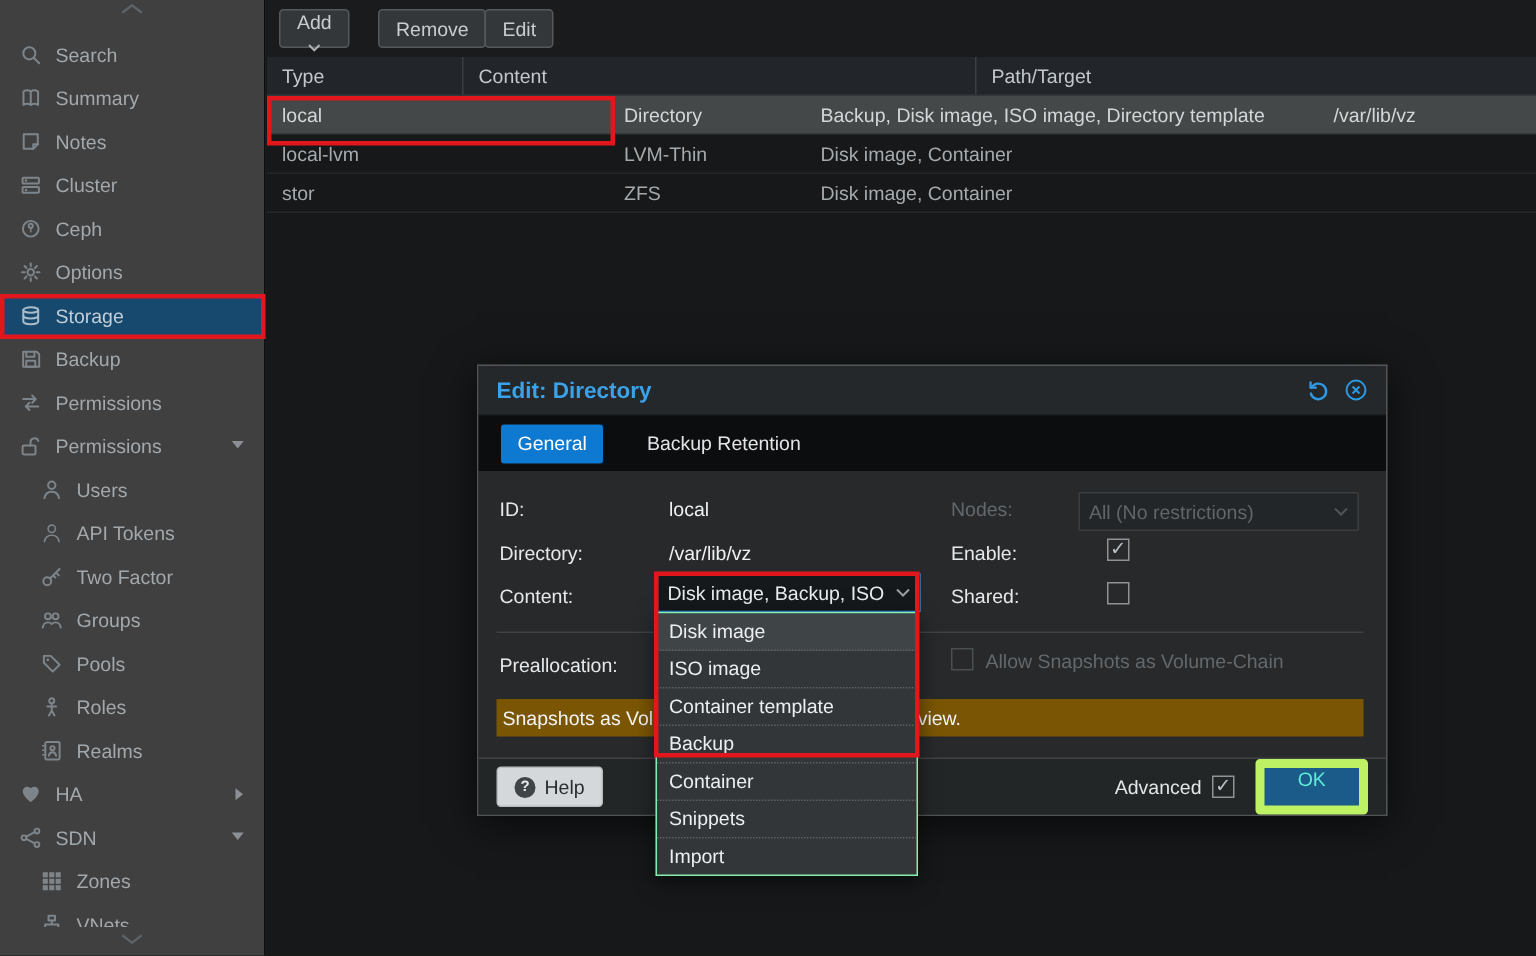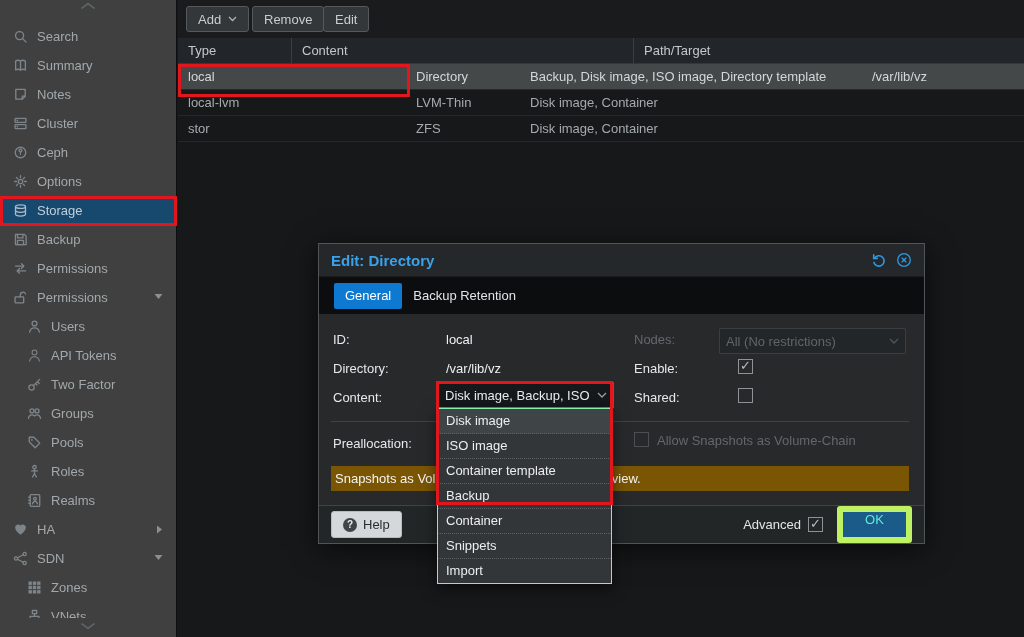--- a/index.html
+++ b/index.html
@@ -24,31 +24,31 @@
   
   #toolbar{position:absolute;left:178px;top:0;width:846px;height:38px;background:#191b1c}
   .tb-btn{position:absolute;top:6px;height:26px;box-sizing:border-box;background:#343739;border:1px solid #56595c;border-radius:3px;color:#c9cdd0;display:flex;align-items:center;padding:0 11px;gap:7px;cursor:pointer}
   .tb-btn .chev{display:inline-flex;color:#aeb3b6}
   
   #table{position:absolute;left:178px;top:38px;width:846px}
   #thead{display:flex;height:26px;background:#22262a;border-bottom:1px solid #33383c;box-sizing:border-box}
   .th{display:flex;align-items:center;padding-left:10px;color:#c3c8cd;border-right:1px solid #3a3f43;box-sizing:border-box;cursor:pointer}
   .th.sorted{background:#2b3a48}
   .th .arrow{margin-left:5px;color:#9aa0a5;font-size:12px}
-  .c0{width:228px}.c1{width:114px}.c2{width:342px}.c3{flex:1;border-right:none}
+  .c0{width:228px}.c1{width:131px}.c2{width:342px}.c3{flex:1;border-right:none}
   .trow{display:flex;height:26px;align-items:center;border-bottom:1px solid #24282b;color:#a5aaae;cursor:pointer;box-sizing:border-box}
   .trow.selected{background:#454849;color:#d3d7da}
   .td{padding-left:10px;overflow:hidden;white-space:nowrap;box-sizing:border-box}
   
   #dialog{position:absolute;left:318px;top:243px;width:607px;height:301px;background:#26292b;border:1px solid #515557;box-sizing:border-box;box-shadow:0 5px 26px rgba(0,0,0,.6);z-index:20}
   #dlg-titlebar{height:33px;display:flex;align-items:center;padding:0 12px;background:#24282b;border-bottom:1px solid #191b1c;box-sizing:border-box}
   #dlg-title{color:#3ba1e8;font-size:15px;font-weight:700}
   #dlg-titlebar .spacer{flex:1}
   .dlg-tool{color:#2e9ae6;display:inline-flex;margin-left:9px;cursor:pointer}
-  #dlg-tabs{height:37px;background:#0b0d0e;display:flex;align-items:center;padding-left:15px;}
+  #dlg-tabs{height:37px;background:#0b0d0e;display:flex;align-items:center;padding-left:15px;gap:18px}
   .tab{height:26px;display:flex;align-items:center;padding:0 11px;color:#e2e5e8;border-radius:2px;cursor:pointer}
   .tab.active{background:#0d79d0;color:#ffffff}
   #dlg-body{position:relative;height:192px;background:#27292b}
   .f-label{position:absolute;color:#e6e9eb;white-space:nowrap}
   .f-value{position:absolute;color:#eef1f3;white-space:nowrap}
   .f-label.disabled,.f-value.disabled{color:#62686c}
   .combo{position:absolute;height:26px;box-sizing:border-box;display:flex;align-items:center;padding:0 6px;border-radius:1px}
   .combo .val{flex:1;overflow:hidden;white-space:nowrap}
   .combo .chev{display:inline-flex;margin-left:4px}
   #content-combo{left:119px;top:68px;width:176px;background:#15191c;border:1px solid #2d6da3;border-bottom-color:#3f97dd;color:#e9edf0}
@@ -314,21 +314,21 @@
       </div>
     </div>
   <div class="sb-scroll" id="sb-scroll-down">
     <svg width="16" height="8" viewBox="0 0 16 8" fill="none" stroke="currentColor" stroke-width="1.6">
         <path d="M1.5 1.5 8 6.5l6.5-5"></path>
       </svg>
   </div>
 </div>
 
 <div id="toolbar">
-    <div class="tb-btn" style="left: 8px;">
+    <div class="tb-btn" style="left: 8px; flex-direction: column;">
       <span>Add</span>
       <span class="chev">
         <svg width="9" height="6" viewBox="0 0 9 6" fill="none" stroke="currentColor" stroke-width="1.3">
           <path d="M1 1l3.5 3.5L8 1"></path>
         </svg>
       </span>
     </div>
     <div class="tb-btn" style="left: 74px;">
       <span>Remove</span>
     </div>

